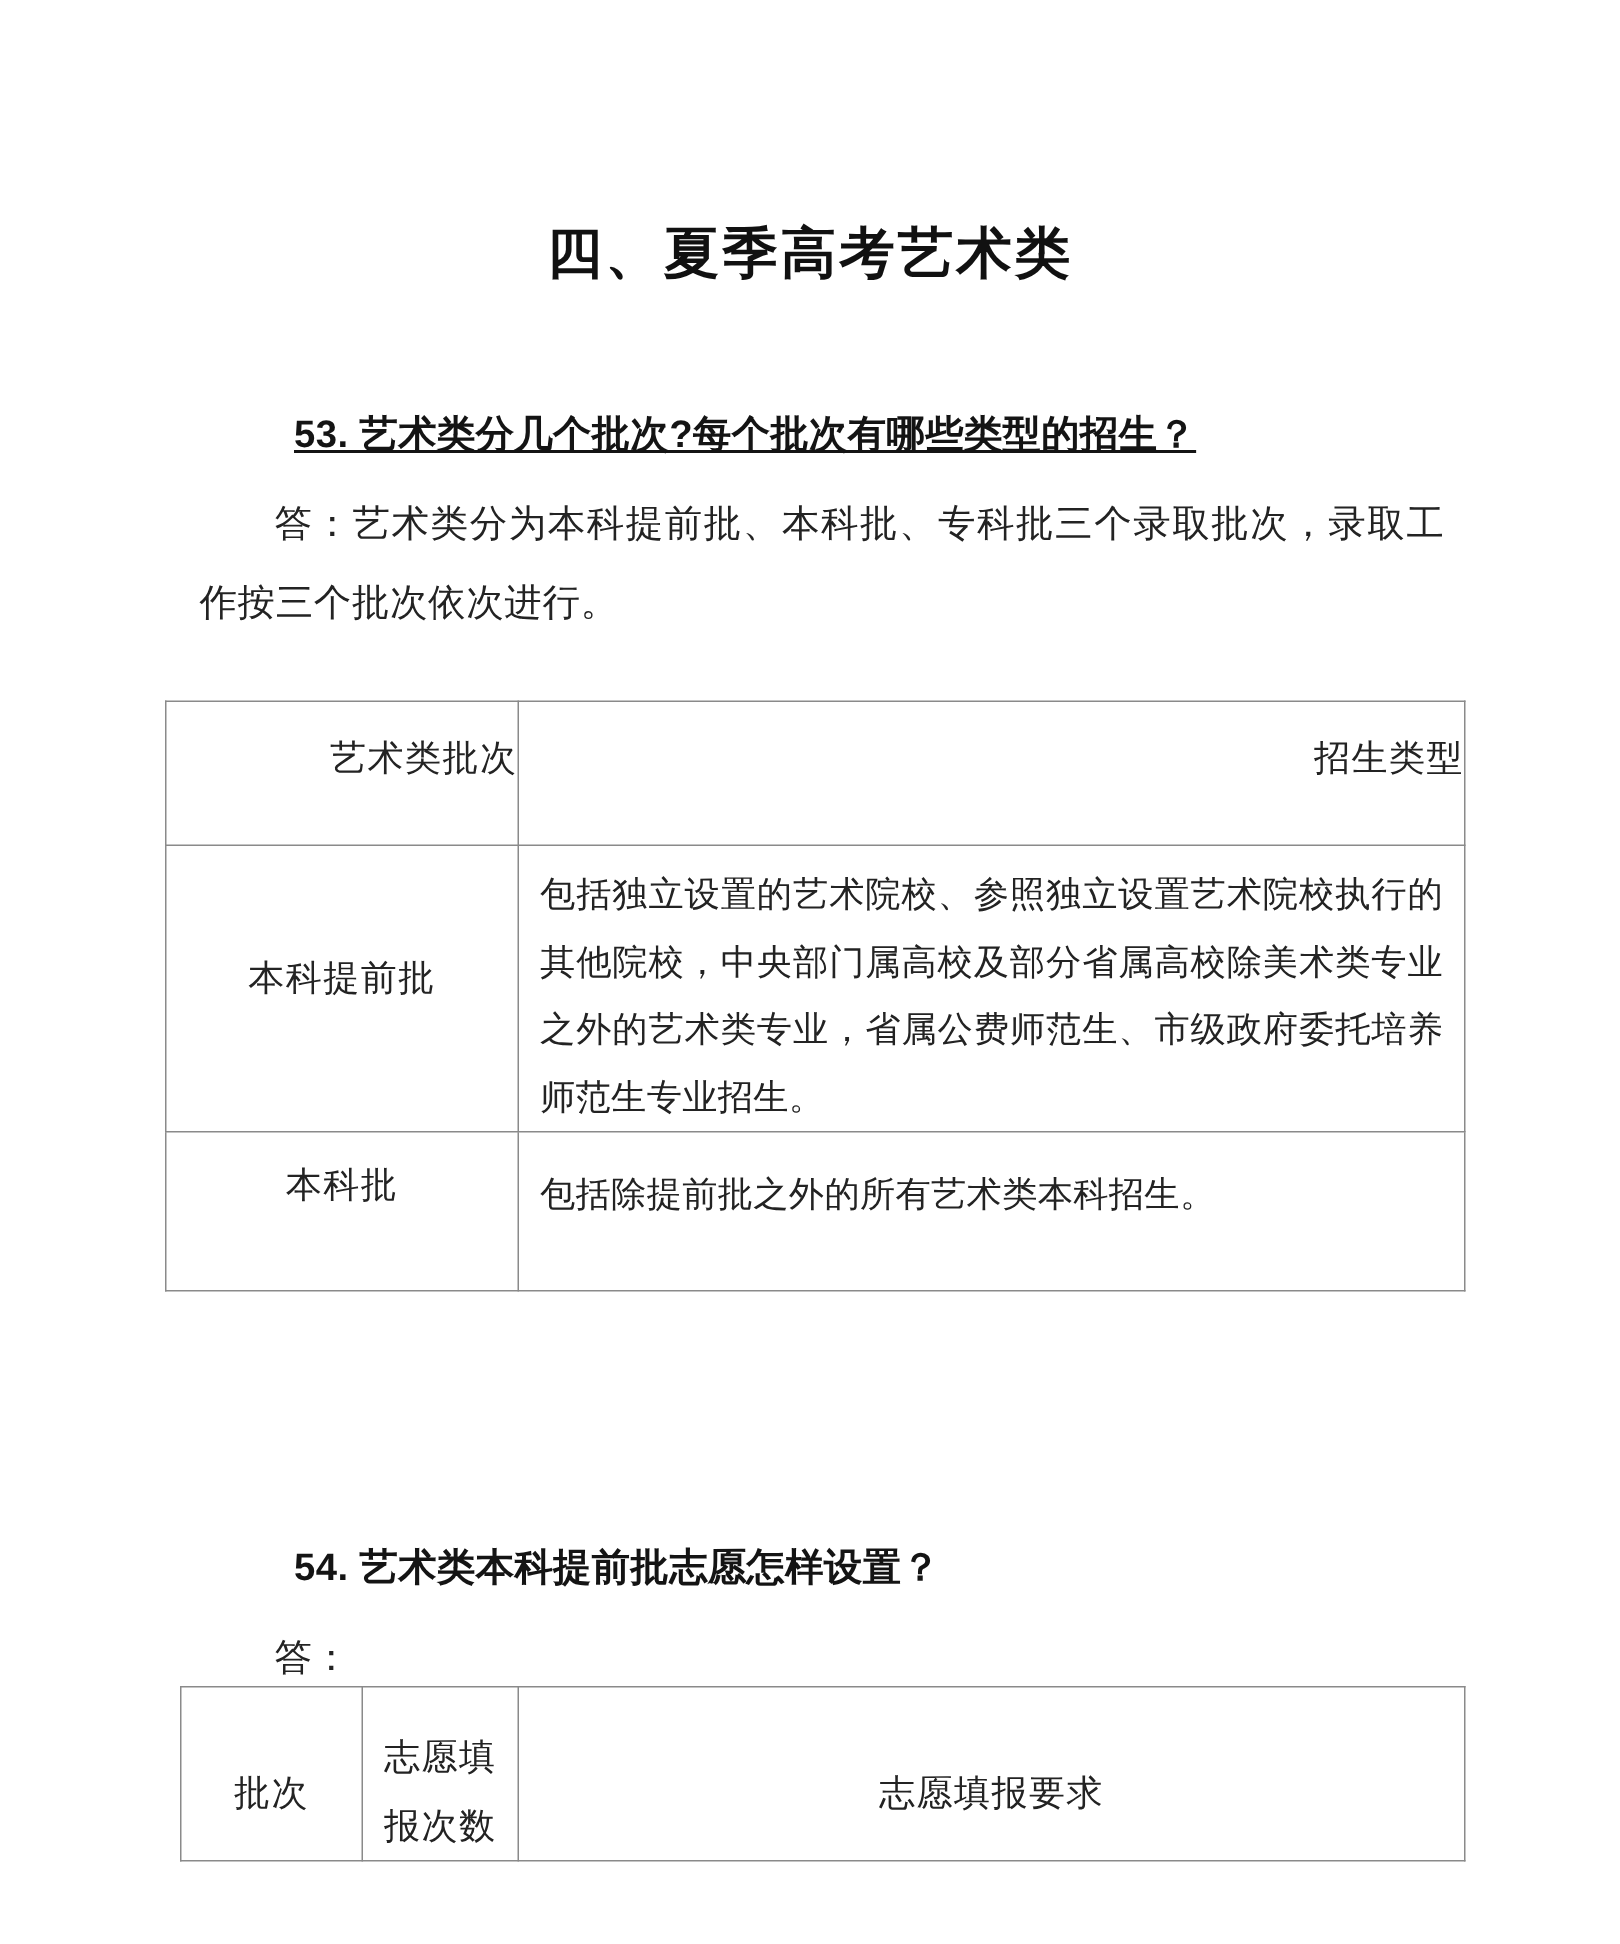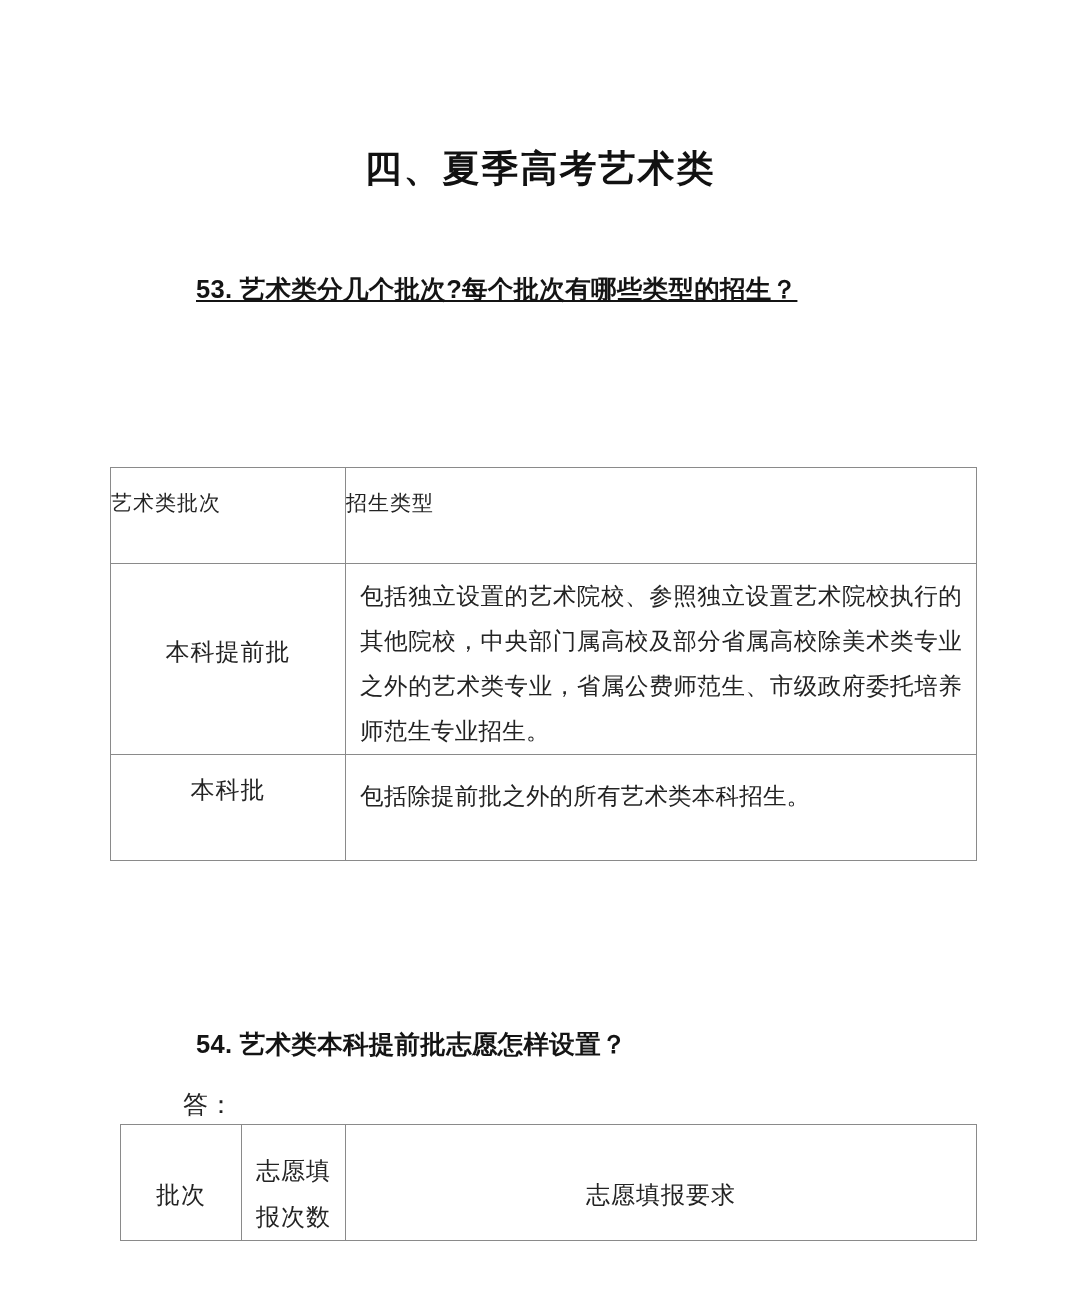--- a/index.html
+++ b/index.html
@@ -88,22 +88,22 @@
     width: 866px;
   }
   #table-batches .col-a { width: 235px; }
   #table-batches .col-b { width: 631px; }
 
   #table-batches .hdr {
     height: 96px;
   }
   #table-batches .hdr .cell {
     padding-top: 21px;
-    text-align: left;
-    font-size: 21px;
+    text-align: right;
+    font-size: 24px;
     letter-spacing: 1px;
   }
   #table-batches .r1 { height: 188px; }
   #table-batches .r2 { height: 106px; }
   #table-batches .r3 { height: 104px; }
 
   #table-batches .label-mid .cell {
     text-align: center;
     font-size: 24px;
     letter-spacing: 1px;
@@ -152,20 +152,21 @@
 </style>
 </head>
 <body>
 
 <div class="page">
 
   <div class="section-title">四、夏季高考艺术类</div>
 
   <div class="question" id="q53">53. 艺术类分几个批次?每个批次有哪些类型的招生？</div>
 
+  <div class="body-text" id="a53">答：艺术类分为本科提前批、本科批、专科批三个录取批次，录取工作按三个批次依次进行。</div>
 
   <table class="doc-table" id="table-batches">
     <colgroup>
       <col class="col-a">
       <col class="col-b">
     </colgroup>
     <tbody>
       <tr class="hdr">
         <td>
           <div class="cell">艺术类批次</div>

